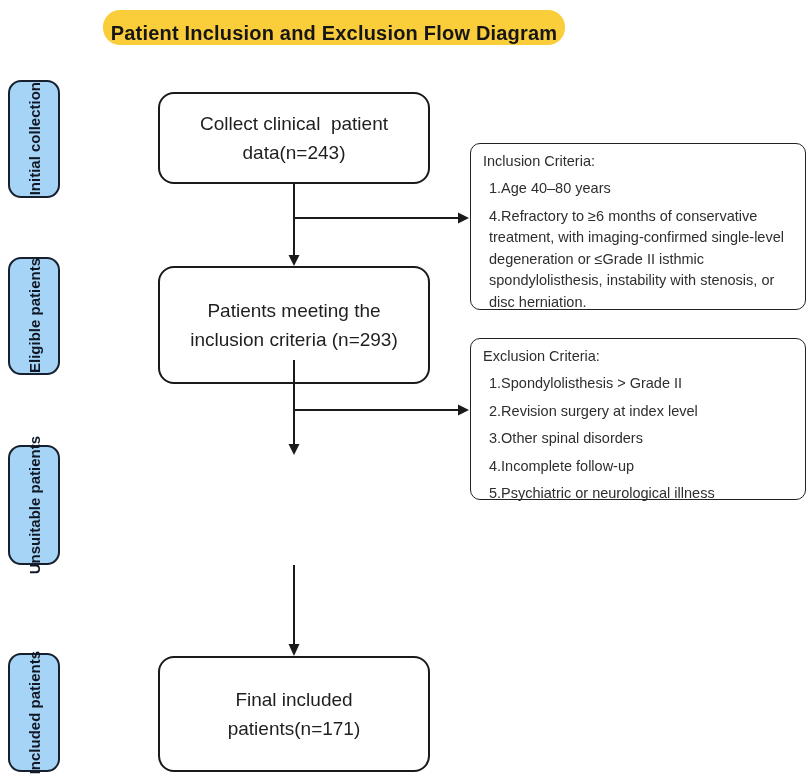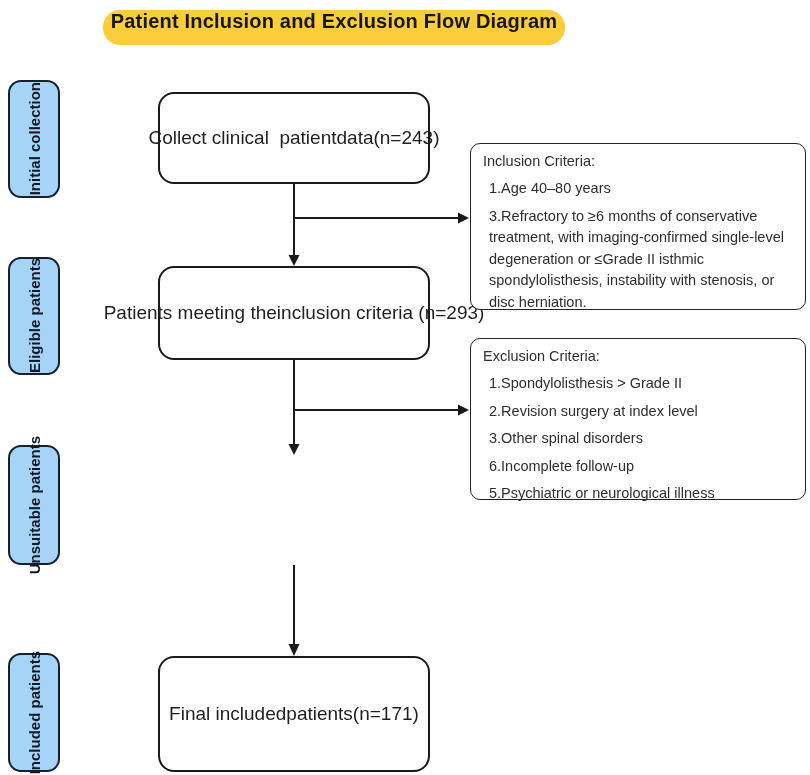--- a/index.html
+++ b/index.html
@@ -16,21 +16,21 @@
     position:relative;
     width:810px;height:775px;
     background:var(--canvas-bg);
     font-family:"Liberation Sans","DejaVu Sans",sans-serif;
     overflow:hidden;
   }
   .title-banner{
     position:absolute;left:103px;top:10px;width:462px;height:35px;
     background:var(--title-bg);
     border-radius:17px;
-    display:flex;align-items:flex-start;justify-content:center;
+    display:flex;align-items:flex-end;justify-content:center;
     font-size:20px;font-weight:bold;color:#161616;
     letter-spacing:.2px;
   }
   .stage{
     position:absolute;left:8px;width:52px;
     background:var(--stage-bg);
     border:2.5px solid var(--stage-border);
     border-radius:13px;
     display:flex;align-items:center;justify-content:center;
     box-sizing:border-box;
@@ -39,21 +39,21 @@
     writing-mode:vertical-rl;
     transform:rotate(180deg);
     font-size:15px;font-weight:600;color:#101826;
     white-space:nowrap;
   }
   .flow-box{
     position:absolute;left:158px;width:272px;
     background:#fff;
     border:2px solid var(--box-border);
     border-radius:16px;
-    display:flex;flex-direction:row;align-items:center;justify-content:center;
+    display:flex;flex-direction:column;align-items:center;justify-content:center;
     box-sizing:border-box;
     font-size:19px;color:var(--text-dark);
     line-height:1.55;
     text-align:center;
   }
   .flow-line{white-space:pre;}
   .criteria-box{
     position:absolute;left:470px;width:336px;
     background:#fff;
     border:1.5px solid #222;
@@ -90,43 +90,43 @@
   </div>
   <div class="stage" style="top:653px;height:119px">
     <span class="stage-text">Included patients</span>
   </div>
 
   <div class="flow-box" style="top:92px;height:92px">
     <div class="flow-line">Collect clinical  patient</div>
     <div class="flow-line">data(n=243)</div>
   </div>
 
-  <div class="flow-box" style="top:266px;height:94px">
+  <div class="flow-box" style="top:266px;height:118px">
     <div class="flow-line">Patients meeting the</div>
     <div class="flow-line">inclusion criteria (n=293)</div>
   </div>
 
 
   <div class="flow-box" style="top:656px;height:116px">
     <div class="flow-line">Final included</div>
     <div class="flow-line">patients(n=171)</div>
   </div>
 
   <div class="criteria-box" style="top:143px;height:167px">
     <div class="crit-heading">Inclusion Criteria:</div>
     <div class="crit-item">1.Age 40–80 years</div>
-    <div class="crit-item">3.Refractory to ≥6 months of conservative treatment, with imaging-confirmed single-level degeneration or ≤Grade II isthmic spondylolisthesis, instability with stenosis, or disc herniation.</div>
+    <div class="crit-item">4.Refractory to ≥6 months of conservative treatment, with imaging-confirmed single-level degeneration or ≤Grade II isthmic spondylolisthesis, instability with stenosis, or disc herniation.</div>
   </div>
 
   <div class="criteria-box" style="top:338px;height:162px">
     <div class="crit-heading">Exclusion Criteria:</div>
     <div class="crit-item">1.Spondylolisthesis &gt; Grade II</div>
     <div class="crit-item">2.Revision surgery at index level</div>
     <div class="crit-item">3.Other spinal disorders</div>
-    <div class="crit-item">6.Incomplete follow-up</div>
+    <div class="crit-item">4.Incomplete follow-up</div>
     <div class="crit-item">5.Psychiatric or neurological illness</div>
   </div>
 
   <svg class="connectors" viewBox="0 0 810 775">
     <g stroke="#1A1A1A" stroke-width="2" fill="#1A1A1A">
 
       <line x1="294" y1="184" x2="294" y2="257"></line>
       <polygon points="288.5,255 299.5,255 294,266" stroke="none"></polygon>
 
       <line x1="294" y1="218" x2="459" y2="218"></line>

